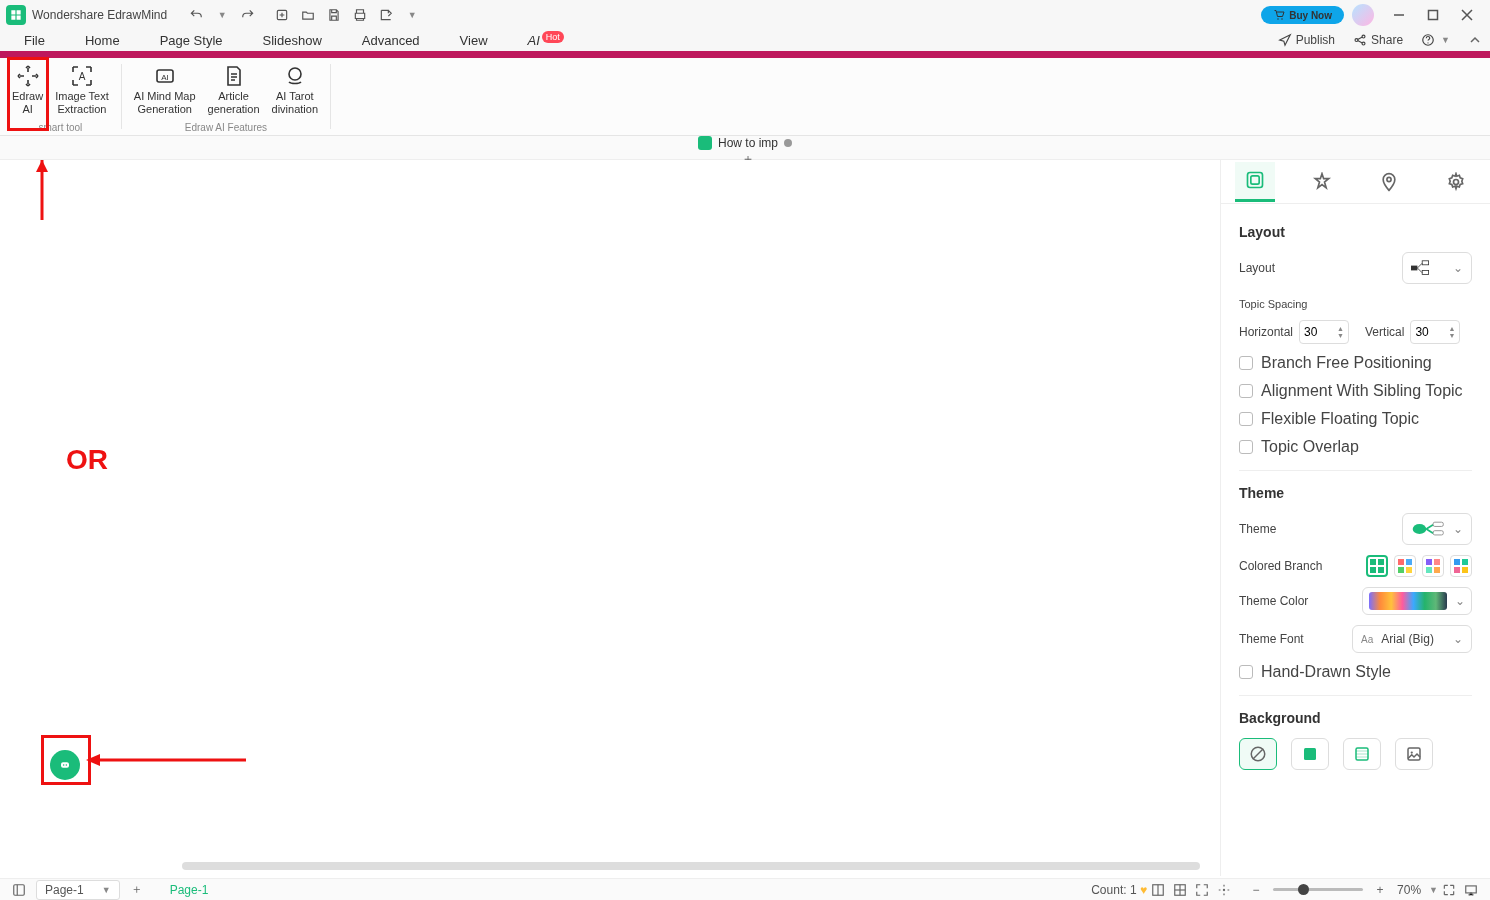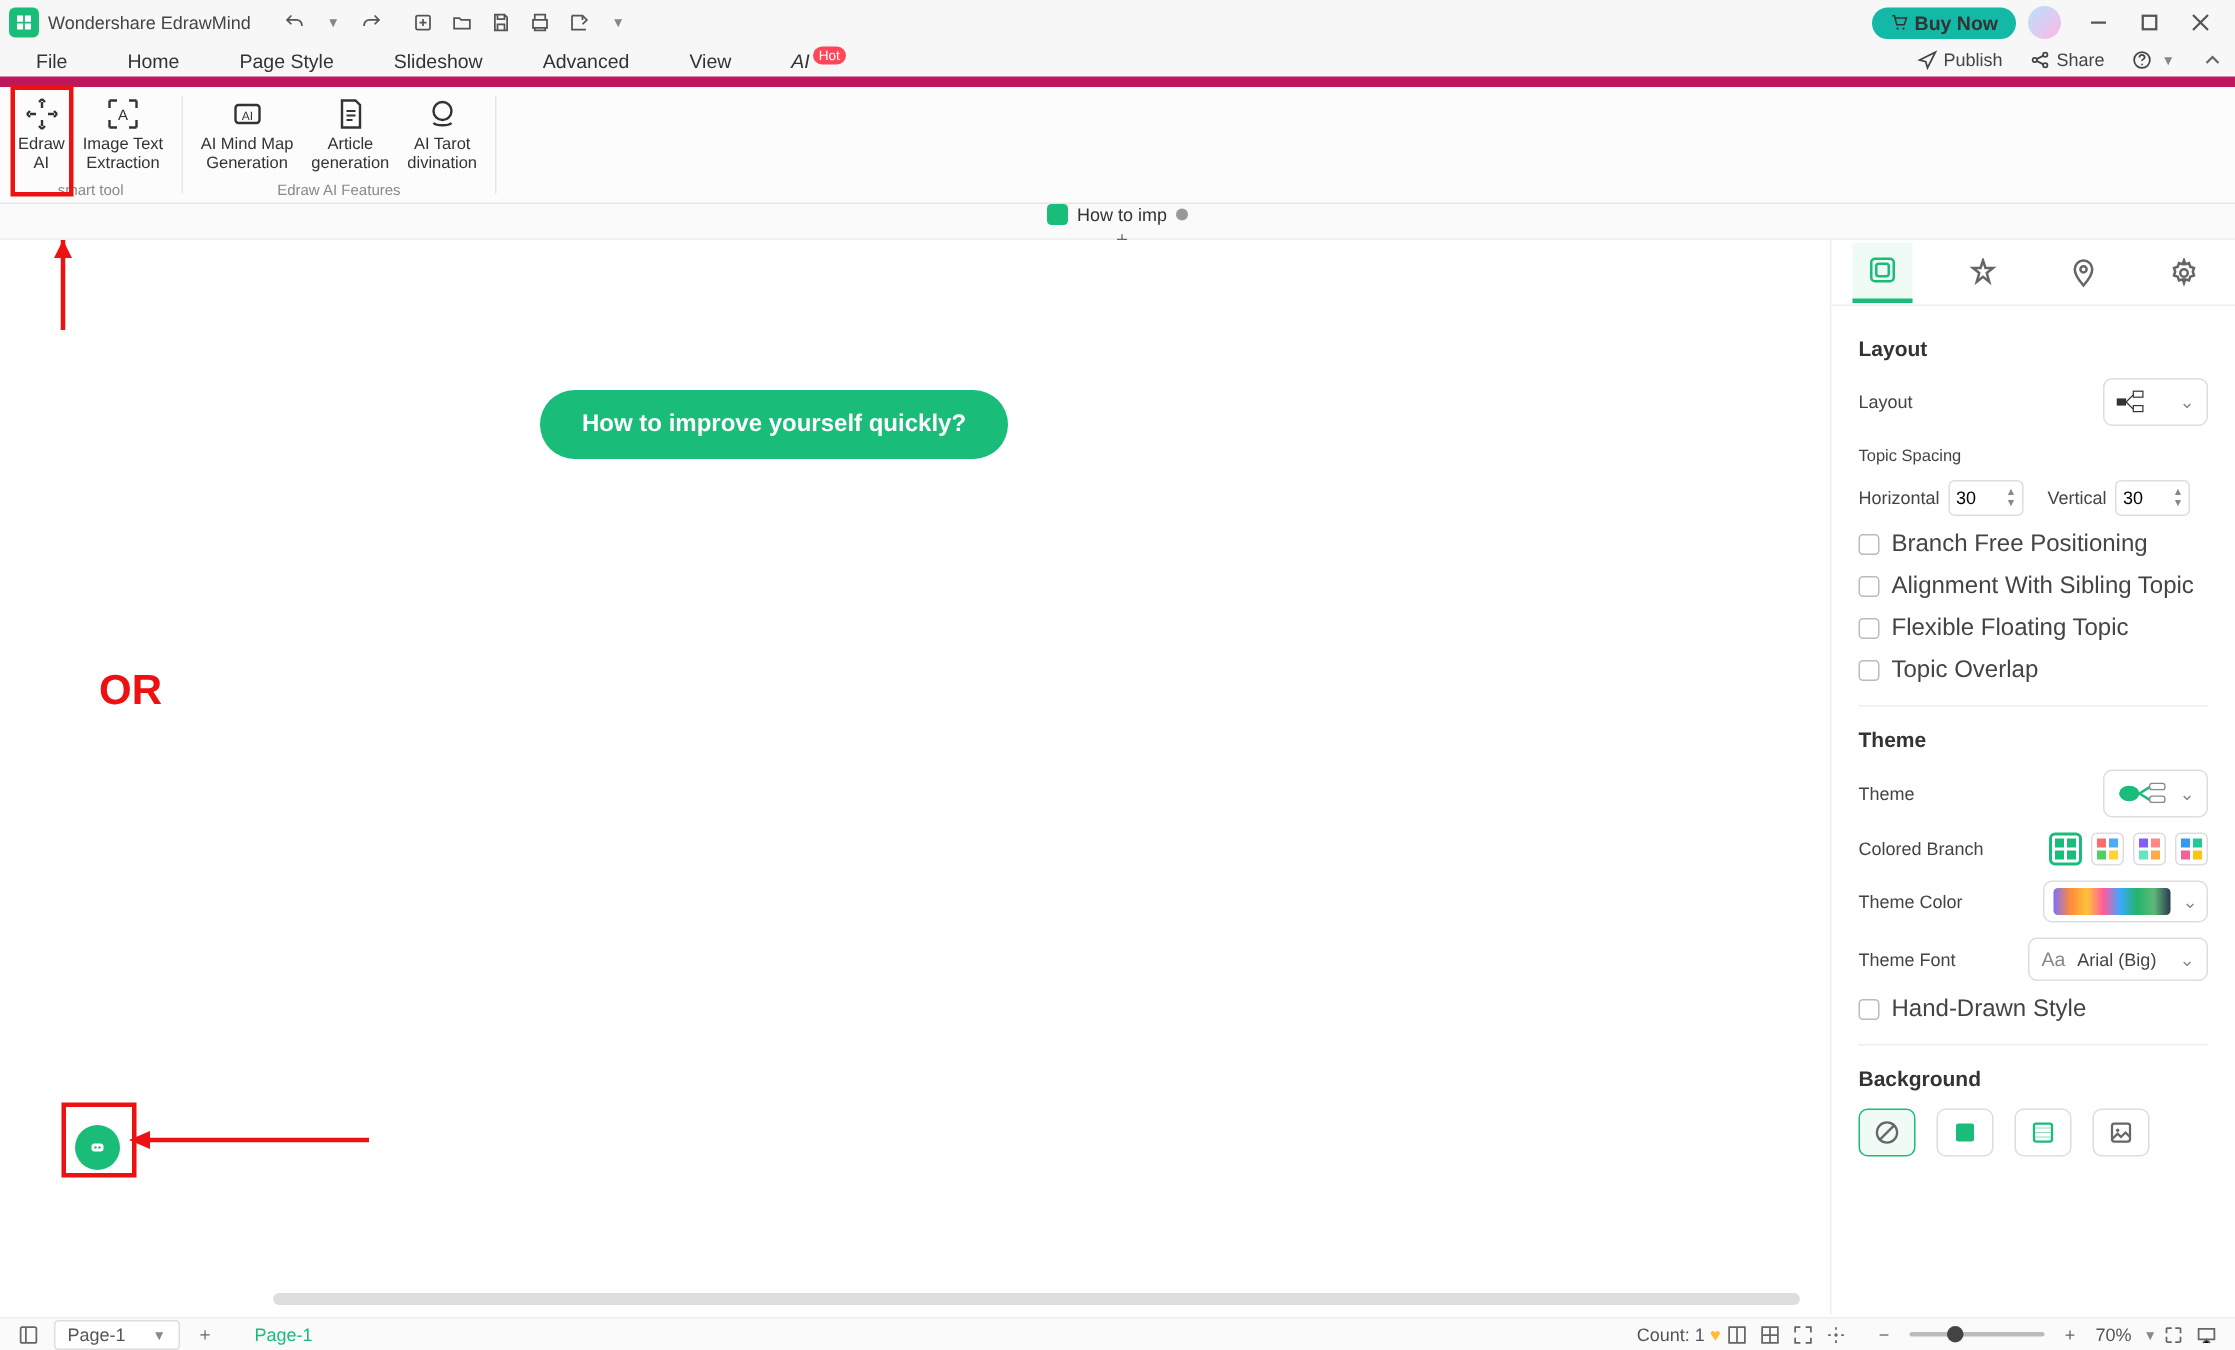--- a/index.html
+++ b/index.html
@@ -3,21 +3,21 @@
 <meta charset="utf-8">
 <style>
   * { box-sizing: border-box; margin: 0; padding: 0; font-family: -apple-system, "Segoe UI", Arial, sans-serif; }
   body { width: 1490px; height: 900px; background: #fff; position: relative; overflow: hidden; font-size: 13px; color: #333; }
   .titlebar { height: 30px; display: flex; align-items: center; background: #f7f7f7; padding: 0 6px; }
   .logo { width: 20px; height: 20px; background: #1abc7a; border-radius: 4px; display: flex; align-items: center; justify-content: center; color: #fff; font-weight: bold; font-size: 14px; margin-right: 6px; }
   .titlebar .app-title { font-size: 12px; color: #444; }
   .titlebar .tb-icon { width: 22px; height: 22px; display: flex; align-items: center; justify-content: center; color: #555; margin: 0 2px; cursor: pointer; }
   .titlebar .sep { width: 8px; }
   .titlebar .spacer { flex: 1; }
-  .buy-now { background: #14b8a6; border-radius: 12px; padding: 3px 12px; font-size: 13px; font-weight: bold; display: flex; align-items: center; gap: 4px; cursor: pointer; }
+  .buy-now { background: #0ea5e9; border-radius: 12px; padding: 3px 12px; font-size: 10px; font-weight: bold; display: flex; align-items: center; gap: 4px; cursor: pointer; }
   .avatar { width: 22px; height: 22px; border-radius: 50%; background: linear-gradient(135deg,#b6e3ff,#ffb6e3); margin: 0 8px; }
   .win-btn { width: 34px; height: 26px; display:flex;align-items:center;justify-content:center;color:#555;cursor:pointer; }
 
   .menubar { height: 28px; display:flex; align-items:flex-end; padding: 0 4px; background:#f7f7f7; border-bottom:7px solid #be185d;}
   .menubar .menu { padding: 0 20px; font-size: 13px; color:#333; cursor:pointer; height:100%; display:flex; align-items:center; }
   .menubar .menu.ai { font-style: italic; }
   .menubar .hot { background:#ff4757; color:#fff; font-size:9px; padding:1px 4px; border-radius:6px; margin-left:2px; font-style:normal; position:relative; top:-4px;}
   .menubar .right { margin-left:auto; display:flex; align-items:center; gap:10px;}
   .menubar .right-item { display:flex; align-items:center; gap:4px; font-size:12px; color:#444; cursor:pointer; padding:0 4px; }
   .collapse-up { width:22px;height:22px;display:flex;align-items:center;justify-content:center;cursor:pointer;}
@@ -281,21 +281,20 @@
   <div class="layout-toggle">
       <svg width="14" height="14" viewBox="0 0 24 24">
         <rect x="3" y="3" width="18" height="18" rx="2" fill="none" stroke="currentColor" stroke-width="2"></rect>
         <path stroke="currentColor" stroke-width="2" d="M15 3v18"></path>
       </svg>
     </div>
 </div>
 
 <div class="workspace">
   <div class="canvas">
-    <div class="node">How to improve yourself quickly?</div>
     <div class="or-text">OR</div>
     <div class="ai-fab">
         <svg width="16" height="16" viewBox="0 0 24 24">
           <rect x="6" y="8" width="12" height="8" rx="3" fill="#fff"></rect>
           <circle cx="10" cy="12" r="1.2" fill="#1abc7a"></circle>
           <circle cx="14" cy="12" r="1.2" fill="#1abc7a"></circle>
         </svg>
       </div>
 
     <svg style="position:absolute;left:30px;top:0;" width="30" height="80">
@@ -442,21 +441,21 @@
       <div class="rp-row">
         <span class="label">Theme Color</span>
         <div class="ctrl dropdown" style="min-width:110px;padding:4px 6px;">
           <div class="color-strip"></div>
           <span class="chev">⌄</span>
         </div>
       </div>
       <div class="rp-row">
         <span class="label">Theme Font</span>
         <div class="ctrl dropdown" style="min-width:120px;">
-          <span style="font-size:13px;color:#888">Aa</span>
+          <span style="font-size:10px;color:#888">Aa</span>
           <span>Arial (Big)</span>
           <span class="chev">⌄</span>
         </div>
       </div>
       <div class="chk-row">
           <div class="chk"></div>
           <span>Hand-Drawn Style</span>
         </div>
       <div class="divider"></div>
       <div class="rp-h">Background</div>

